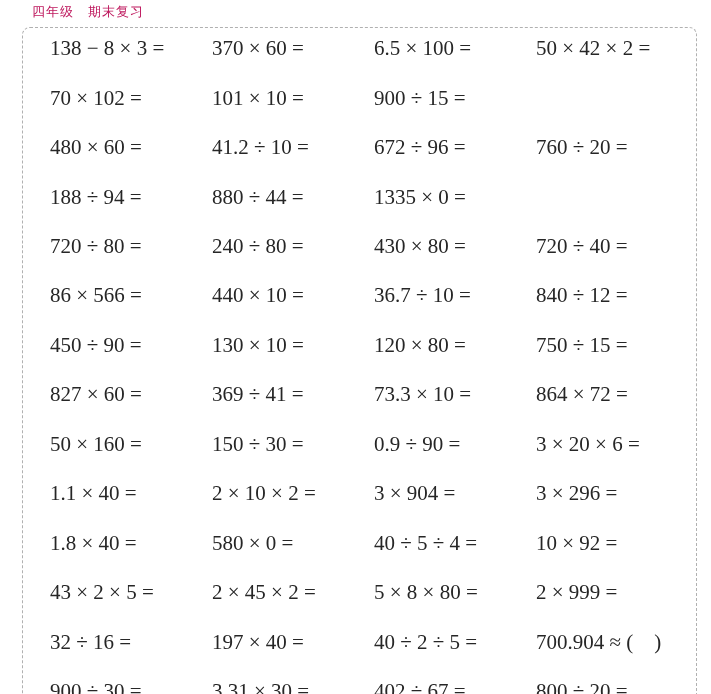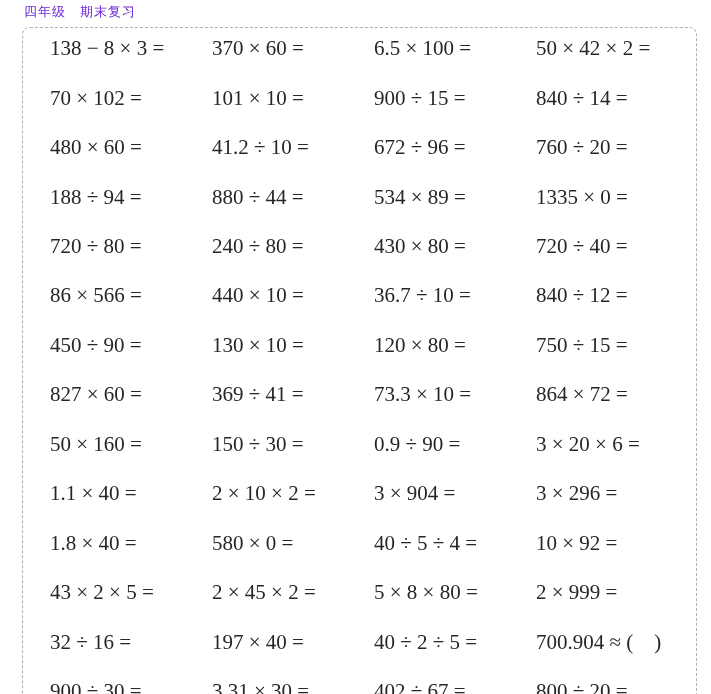--- a/index.html
+++ b/index.html
@@ -9,25 +9,25 @@
   body {
     width: 711px;
     height: 694px;
     background: #ffffff;
     overflow: hidden;
     position: relative;
     font-family: "Liberation Sans", sans-serif;
   }
   .page-title {
     position: absolute;
-    left: 24px;
+    left: 32px;
     top: 4px;
     font-size: 13px;
     line-height: 16px;
-    color: #6d28d9;
+    color: #be185d;
     letter-spacing: 1px;
     font-family: Liberation Serif, serif;
   }
   .worksheet-panel {
     position: absolute;
     left: 22px;
     top: 27px;
     width: 673px;
     height: 690px;
     border: 1px dashed #b0b0b0;
@@ -64,32 +64,30 @@
       <div class="prow">
         <div class="pcell">138 − 8 × 3 =</div>
         <div class="pcell">370 × 60 =</div>
         <div class="pcell">6.5 × 100 =</div>
         <div class="pcell">50 × 42 × 2 =</div>
       </div>
       <div class="prow">
         <div class="pcell">70 × 102 =</div>
         <div class="pcell">101 × 10 =</div>
         <div class="pcell">900 ÷ 15 =</div>
-        <div class="pcell">840 ÷ 14 =</div>
       </div>
       <div class="prow">
         <div class="pcell">480 × 60 =</div>
         <div class="pcell">41.2 ÷ 10 =</div>
         <div class="pcell">672 ÷ 96 =</div>
         <div class="pcell">760 ÷ 20 =</div>
       </div>
       <div class="prow">
         <div class="pcell">188 ÷ 94 =</div>
         <div class="pcell">880 ÷ 44 =</div>
-        <div class="pcell">534 × 89 =</div>
         <div class="pcell">1335 × 0 =</div>
       </div>
       <div class="prow">
         <div class="pcell">720 ÷ 80 =</div>
         <div class="pcell">240 ÷ 80 =</div>
         <div class="pcell">430 × 80 =</div>
         <div class="pcell">720 ÷ 40 =</div>
       </div>
       <div class="prow">
         <div class="pcell">86 × 566 =</div>

